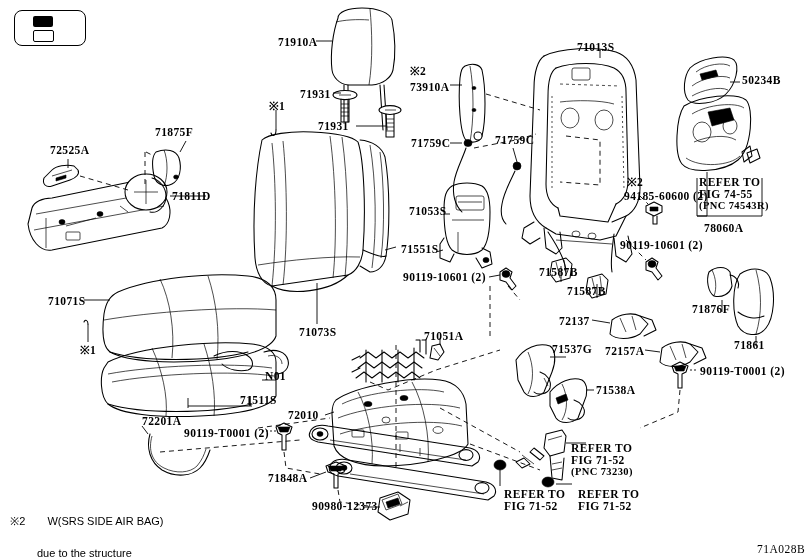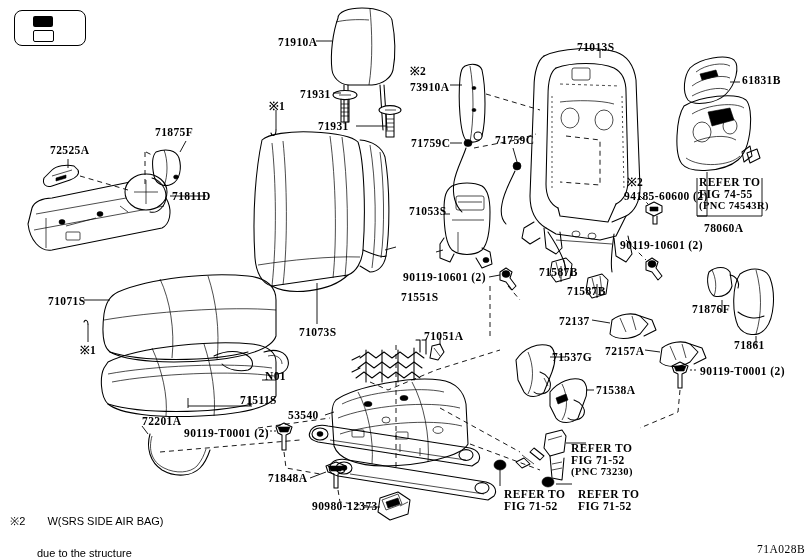--- a/index.html
+++ b/index.html
@@ -444,50 +444,50 @@
 
   </svg>
 
   <div class="lbl" style="left:278px;top:36px;">71910A</div>
   <div class="lbl" style="left:300px;top:88px;">71931</div>
   <div class="lbl" style="left:318px;top:120px;">71931</div>
   <div class="lbl" style="left:269px;top:100px;">※1</div>
   <div class="lbl" style="left:410px;top:65px;">※2</div>
   <div class="lbl" style="left:410px;top:81px;">73910A</div>
   <div class="lbl" style="left:577px;top:41px;">71013S</div>
-  <div class="lbl" style="left:742px;top:74px;">61831B</div>
+  <div class="lbl" style="left:742px;top:74px;">50234B</div>
   <div class="lbl" style="left:411px;top:137px;">71759C</div>
   <div class="lbl" style="left:495px;top:134px;">71759C</div>
   <div class="lbl" style="left:627px;top:176px;">※2</div>
   <div class="lbl" style="left:624px;top:190px;">94185-60600 (2)</div>
   <div class="lbl" style="left:409px;top:205px;">71053S</div>
   <div class="lbl" style="left:620px;top:239px;">90119-10601 (2)</div>
-  <div class="lbl" style="left:401px;top:243px;margin-top:48px;">71551S</div>
+  <div class="lbl" style="left:401px;top:243px;">71551S</div>
   <div class="lbl" style="left:539px;top:266px;">71587B</div>
   <div class="lbl" style="left:567px;top:285px;">71587B</div>
   <div class="lbl" style="left:403px;top:271px;">90119-10601 (2)</div>
 
   <div class="lbl" style="left:50px;top:144px;">72525A</div>
   <div class="lbl" style="left:155px;top:126px;">71875F</div>
   <div class="lbl" style="left:172px;top:190px;">71811D</div>
   <div class="lbl" style="left:48px;top:295px;">71071S</div>
   <div class="lbl" style="left:80px;top:344px;">※1</div>
   <div class="lbl" style="left:299px;top:326px;text-align:right;">71073S</div>
   <div class="lbl" style="left:265px;top:370px;">N01</div>
   <div class="lbl" style="left:240px;top:394px;">71511S</div>
 
   <div class="lbl" style="left:692px;top:303px;">71876F</div>
   <div class="lbl" style="left:734px;top:339px;">71861</div>
   <div class="lbl" style="left:559px;top:315px;">72137</div>
   <div class="lbl" style="left:605px;top:345px;">72157A</div>
-  <div class="lbl" style="left:552px;top:351px;">71537G</div>
+  <div class="lbl" style="left:552px;top:343px;">71537G</div>
   <div class="lbl" style="left:596px;top:384px;">71538A</div>
   <div class="lbl" style="left:700px;top:365px;">90119-T0001 (2)</div>
   <div class="lbl" style="left:424px;top:330px;">71051A</div>
-  <div class="lbl" style="left:288px;top:409px;">53540</div>
+  <div class="lbl" style="left:288px;top:409px;">72010</div>
   <div class="lbl" style="left:184px;top:427px;">90119-T0001 (2)</div>
   <div class="lbl" style="left:268px;top:472px;">71848A</div>
   <div class="lbl" style="left:122px;top:415px;margin-left:20px;">72201A</div>
   <div class="lbl" style="left:312px;top:500px;">90980-12373</div>
 
   <div class="lbl" style="left:699px;top:176px;">
     <div>REFER TO</div>
     <div>FIG 74-55</div>
     <div style="font-size:10.5px">(PNC 74543R)</div>
   </div>

